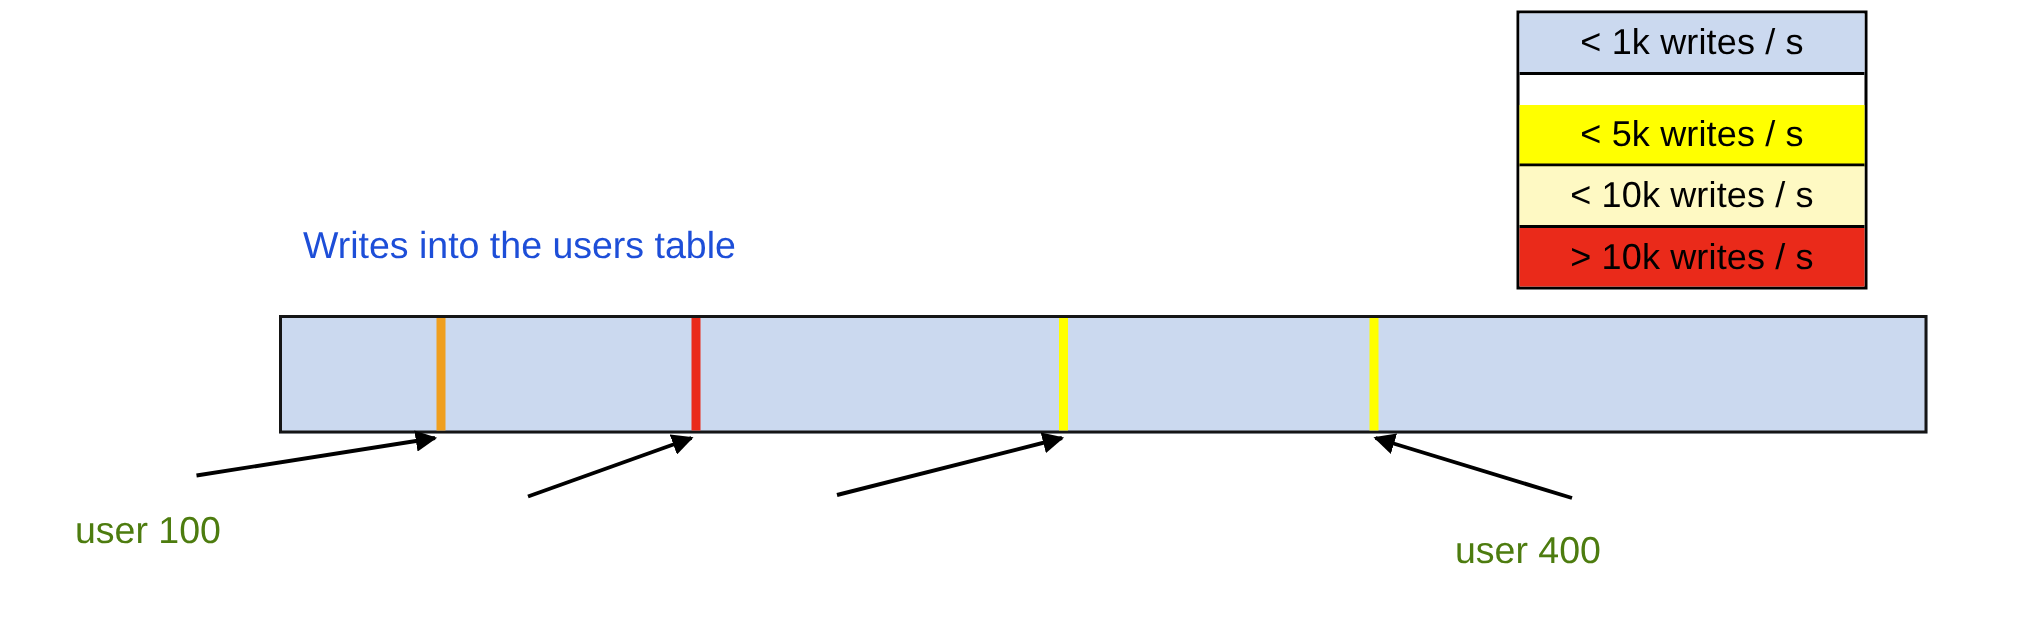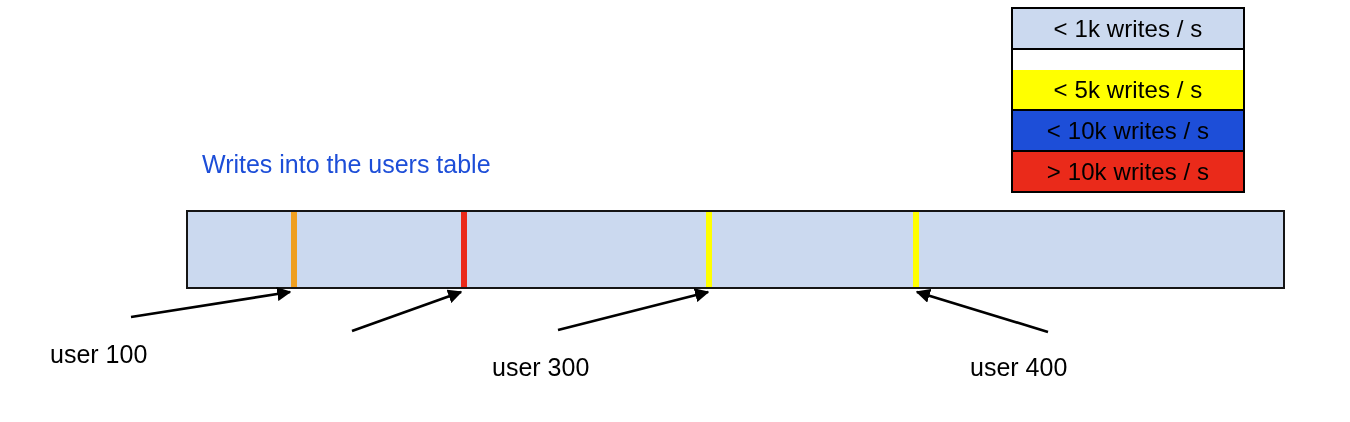--- a/index.html
+++ b/index.html
@@ -78,37 +78,37 @@
     top: 0;
     width: 1350px;
     height: 422px;
     pointer-events: none;
   }
 
   
   .point-label {
     position: absolute;
     font-size: 25px;
-    color: #000000;
+    color: #4d7c0f;
     white-space: nowrap;
   }
 </style>
 </head>
 <body>
 
 <div id="canvas">
 
   <div id="legend">
     <div class="legend-row" style="background: rgb(203, 217, 239);">
       <span>&lt; 1k writes / s</span>
     </div>
     <div class="legend-row" style="background: rgb(255, 255, 0); margin-top: 20px;">
       <span>&lt; 5k writes / s</span>
     </div>
-    <div class="legend-row" style="background: #1d4ed8;">
+    <div class="legend-row" style="background: #fef9c3;">
       <span>&lt; 10k writes / s</span>
     </div>
     <div class="legend-row" style="background: rgb(234, 42, 26);">
       <span>&gt; 10k writes / s</span>
     </div>
   </div>
 
   <div id="chart-title">Writes into the users table</div>
 
   <div id="bar" style="background: rgb(203, 217, 239); border-color: rgb(21, 21, 21);">
@@ -126,16 +126,15 @@
     </defs>
     <g id="arrow-group">
         <line x1="131" y1="317" x2="290" y2="292" stroke="#000000" stroke-width="2.6" marker-end="url(#ah)"></line>
         <line x1="352" y1="331" x2="461" y2="292" stroke="#000000" stroke-width="2.6" marker-end="url(#ah)"></line>
         <line x1="558" y1="330" x2="708" y2="292" stroke="#000000" stroke-width="2.6" marker-end="url(#ah)"></line>
         <line x1="1048" y1="332" x2="917" y2="292" stroke="#000000" stroke-width="2.6" marker-end="url(#ah)"></line>
       </g>
   </svg>
 
   <div class="point-label" style="left: 50px; top: 340px;">user 100</div>
-  <div class="point-label" style="left: 492px; top: 353px;">user 300</div>
   <div class="point-label" style="left: 970px; top: 353px;">user 400</div>
 
 </div>
 
 </body></html>

